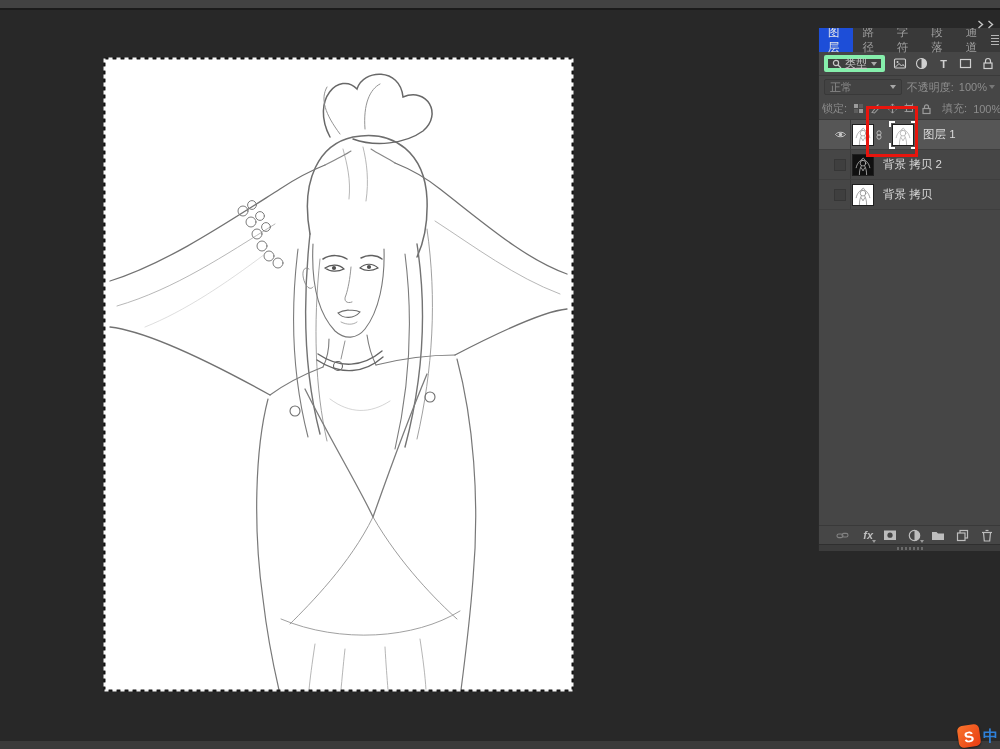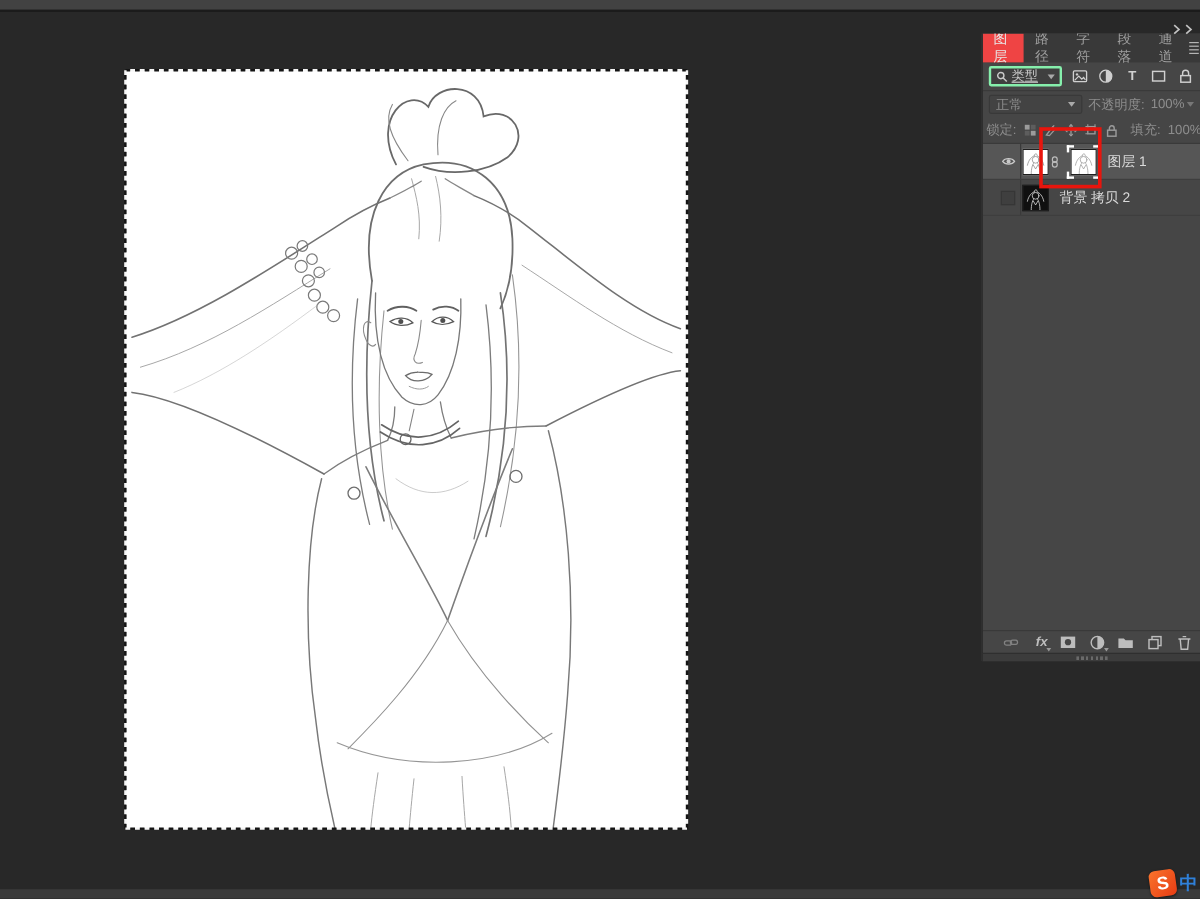--- a/index.html
+++ b/index.html
@@ -22,26 +22,26 @@
   .ime-lang { color:#2f80d9; font-weight:bold; font-size:15px; }
   
   .canvas-wrap { position:absolute; left:105px; top:59px; width:467px; height:631px; background:#ffffff; }
   .canvas-wrap svg.art { position:absolute; inset:0; }
   .ants { position:absolute; left:-2px; top:-2px; width:471px; height:635px; pointer-events:none; }
   
   .panel { position:absolute; left:818px; top:28px; width:182px; height:523px;
     background:#464646; display:flex; flex-direction:column; border-left:1px solid #2a2a2a; overflow:hidden; }
   .tabbar { height:24px; background:#393939; display:flex; align-items:stretch; flex:0 0 auto; }
   .tab { padding:0 9px; display:flex; align-items:center; font-size:11.5px; color:#9f9f9f; cursor:default; }
-  .tab.active { background:#ef4444; color:#e8e8e8; }
+  .tab.active { background:#1d4ed8; color:#e8e8e8; }
   .panel-menu { margin-left:auto; width:12px; display:flex; flex-direction:column; justify-content:center; gap:2px; padding-right:1px; }
   .panel-menu i { display:block; height:1px; background:#b5b5b5; }
   .row { display:flex; align-items:center; flex:0 0 auto; }
   .filter-row { height:24px; padding:0 5px; border-bottom:1px solid #3a3a3a; gap:5px; }
-  .kind-select { width:66px; height:17px; background:#3f3f3f; border:2px solid #86efac; border-radius:2px;
+  .kind-select { width:66px; height:17px; background:#3f3f3f; border:4px solid #86efac; border-radius:2px;
     display:flex; align-items:center; gap:3px; padding:0 4px; color:#c9c9c9; font-size:11px;text-decoration:underline; }
   .chev { width:0; height:0; border-left:3.5px solid transparent; border-right:3.5px solid transparent;
     border-top:4px solid #a9a9a9; margin-left:auto; }
   .f-icons { display:flex; gap:7px; align-items:center; margin-left:2px; }
   .f-ic { width:15px; height:15px; display:flex; align-items:center; justify-content:center; color:#d0d0d0;
     font-size:11px; font-weight:bold; }
   .blend-row { height:22px; padding:0 5px; gap:5px; }
   .blend-select { width:80px; height:16px; background:#434343; border:1px solid #393939; border-radius:2px;
     display:flex; align-items:center; padding:0 5px; color:#8d8d8d; font-size:11px; }
   .dim-label { color:#8d8d8d; font-size:11px; white-space:nowrap; }
@@ -344,20 +344,31 @@
         </span>
       <span class="thumb dark">
         <svg width="22" height="22" viewBox="0 0 22 22">
             <rect width="22" height="22" fill="#101010"></rect>
             <use href="#mf" stroke="#e6e6e6" stroke-width="0.7"></use>
           </svg>
       </span>
       <span class="lname">背景 拷贝 2</span>
     </div>
 
+    <div class="lrow">
+      <span class="vis">
+          <span class="vis-well"></span>
+        </span>
+      <span class="thumb">
+        <svg width="22" height="22" viewBox="0 0 22 22">
+            <use href="#mf" stroke="#7d7d7d" stroke-width="0.8"></use>
+          </svg>
+      </span>
+      <span class="lname">背景 拷贝</span>
+    </div>
 
   </div>
 
   <div class="spacer"></div>
 
   <div class="foot">
     <span class="fbtn">
       <svg width="13" height="13" viewBox="0 0 13 13">
           <rect x="1" y="5" width="6" height="3.6" rx="1.8" fill="none" stroke="#828282" stroke-width="1.1"></rect>
           <rect x="6" y="4.4" width="6" height="3.6" rx="1.8" fill="none" stroke="#828282" stroke-width="1.1"></rect>

